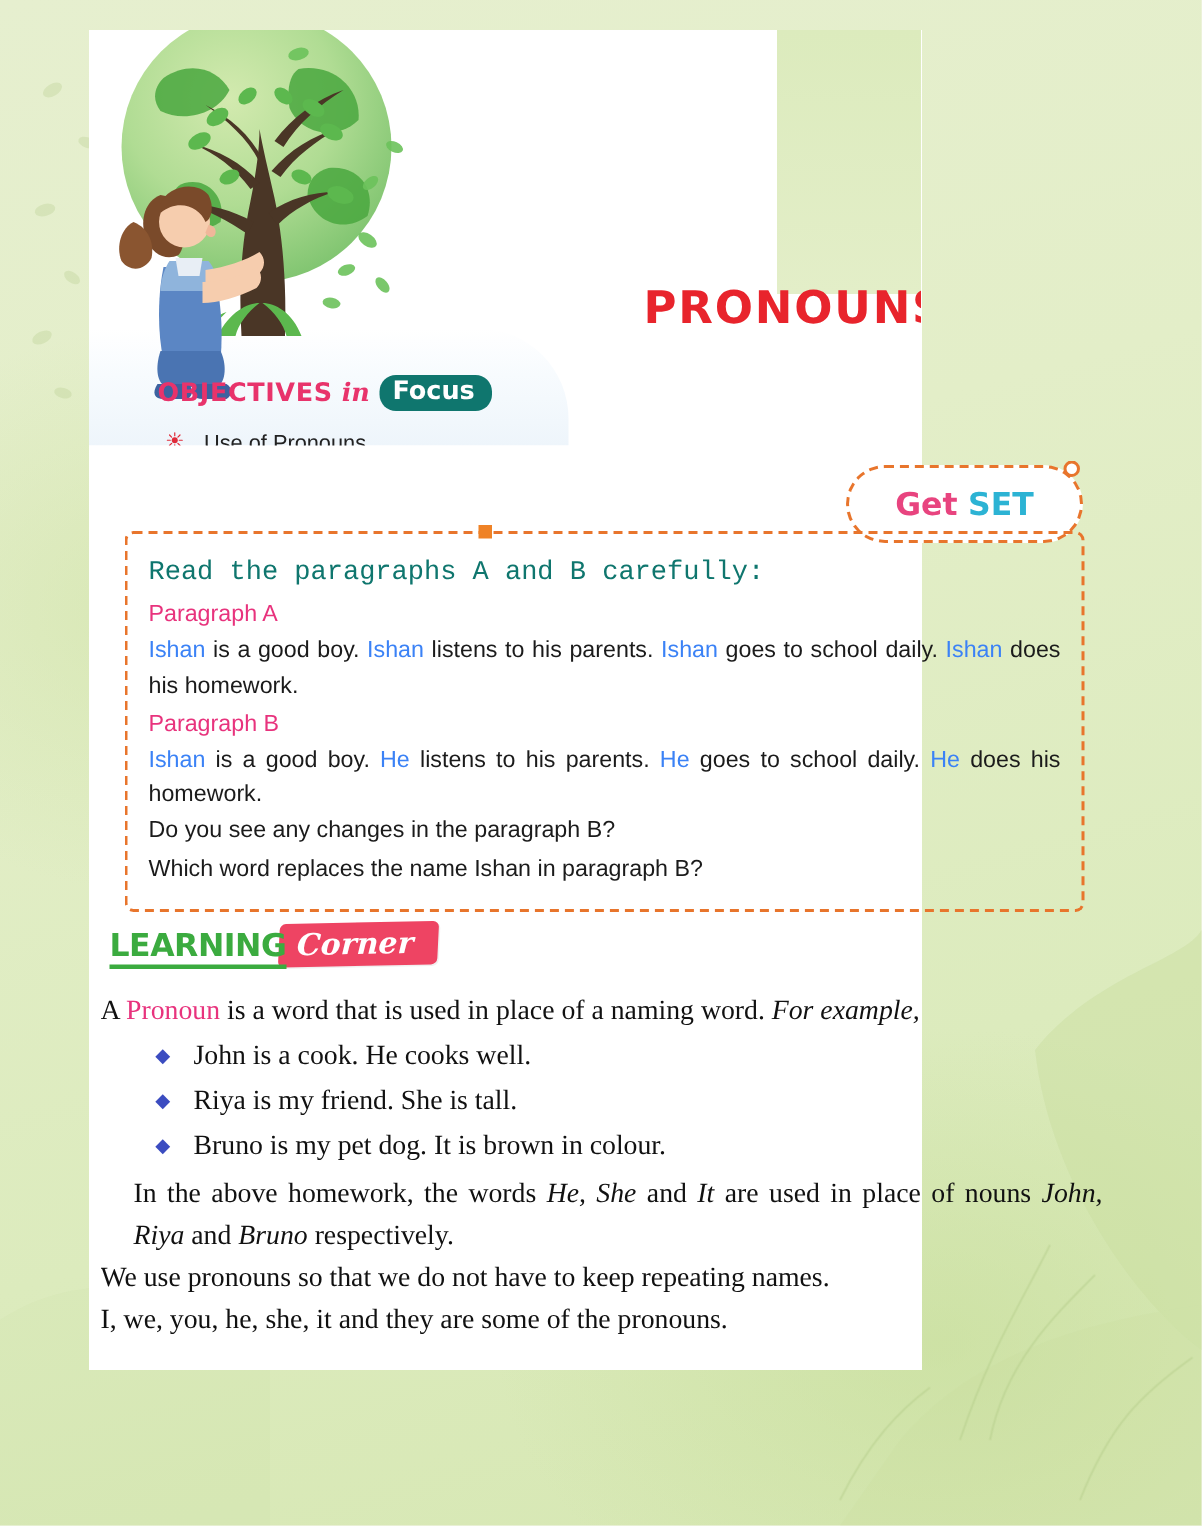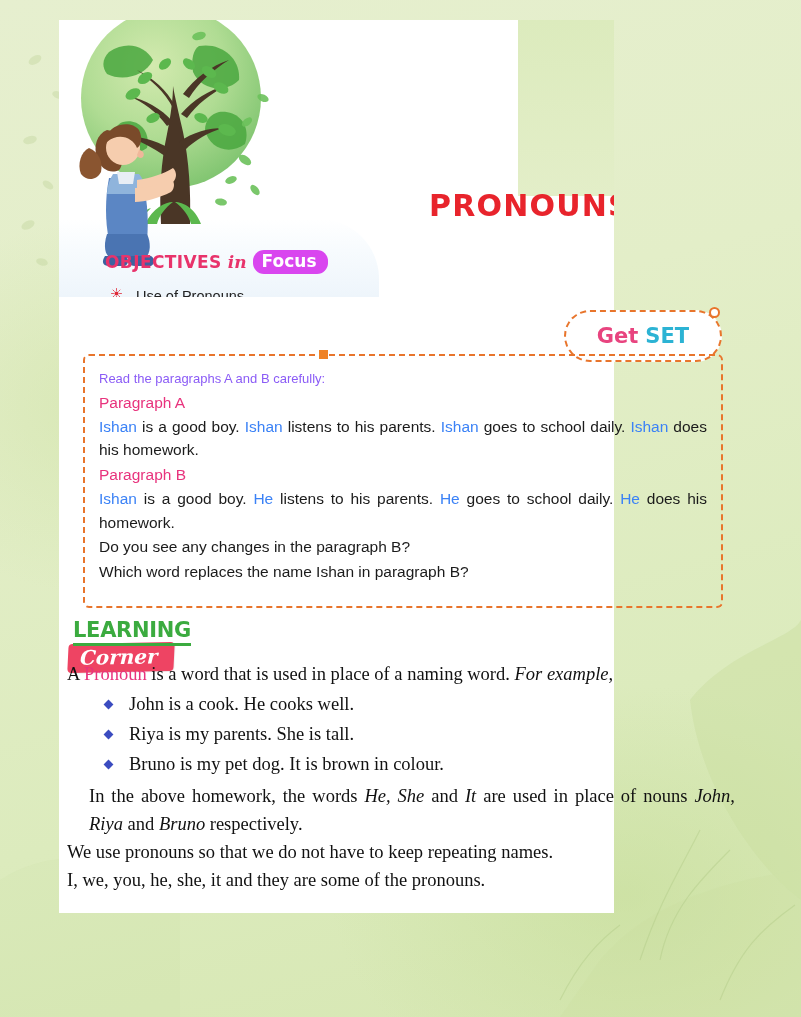--- a/index.html
+++ b/index.html
@@ -105,21 +105,21 @@
   }
   .obj-in {
     font-family: "DejaVu Serif", serif;
     font-size: 17px; font-weight: bold; font-style: italic;
     color: #e8336b;
   }
   .obj-focus {
     font-family: "DejaVu Sans", sans-serif;
     font-size: 17px; font-weight: bold;
     color: #ffffff;
-    background: #d946ef;
+    background: #0f766e;
     border-radius: 11px;
     padding: 1px 11px 3px 9px;
   }
   .objective-item {
     position: absolute;
     left: 52px; top: 268px;
     display: flex; align-items: flex-start; gap: 14px;
     font-size: 14.5px;
     color: #222;
   }
@@ -158,24 +158,24 @@
     padding: 13px 14px 0 14px;
   }
   .activity-marker {
     position: absolute;
     left: 260px; top: 330px;
     width: 9px; height: 9px;
     background: #ef8226;
   }
 
   .act-line {
-    font-size: 13px;
-    color: #8b5cf6;
+    font-size: 18px;
+    color: #0f766e;
     line-height: 1.52;
-    font-family: Liberation Sans, sans-serif;
+    font-family: Liberation Mono, monospace;
   }
   .para-label {
     font-size: 15.5px;
     color: #e8337d;
     line-height: 1.55;
     margin-top: 2px;
   }
   .para-body {
     font-size: 15.5px;
     color: #1b1b1b;
@@ -184,21 +184,21 @@
     text-justify: inter-word;
   }
   .para-body.jb { text-align: justify; }
   .hl { color: #3b82f6; }
   .q-line { font-size: 15.5px; color: #1b1b1b; line-height: 1.58; margin-top: 1px; }
 
   
   .learning-corner {
     position: absolute;
     left: 14px; top: 598px;
-    display: flex; align-items: flex-start; flex-direction: column;
+    display: flex; align-items: flex-start;
   }
   .lc-learning {
     font-family: "DejaVu Sans", sans-serif;
     font-size: 21px; font-weight: bold;
     color: #3bab3f;
     letter-spacing: -0.3px;
     border-bottom: 3px solid #3bab3f;
     padding-bottom: 1px;
     position: relative;
     z-index: 2;
@@ -423,21 +423,21 @@
       <span class="lc-learning">LEARNING</span>
       <span class="lc-corner">Corner</span>
     </div>
 
     <div class="learn-body">
       <div class="lb-line">
         <span>A </span><span class="lb-pronoun">Pronoun</span><span> is a word that is used in place of a naming word. </span><i>For example,</i>
       </div>
       <ul class="lb-list">
         <li><span class="dia"></span><span>John is a cook. He cooks well.</span></li>
-        <li><span class="dia"></span><span>Riya is my parents. She is tall.</span></li>
+        <li><span class="dia"></span><span>Riya is my friend. She is tall.</span></li>
         <li><span class="dia"></span><span>Bruno is my pet dog. It is brown in colour.</span></li>
       </ul>
       <div class="lb-indent">
         <span>In the above homework, the words </span><i>He, She</i><span> and </span><i>It</i><span> are used in place of nouns </span><i>John, Riya</i><span> and </span><i>Bruno</i><span> respectively.</span>
       </div>
       <div class="lb-line">We use pronouns so that we do not have to keep repeating names.</div>
       <div class="lb-line">I, we, you, he, she, it and they are some of the pronouns.</div>
     </div>
 
   </div>

